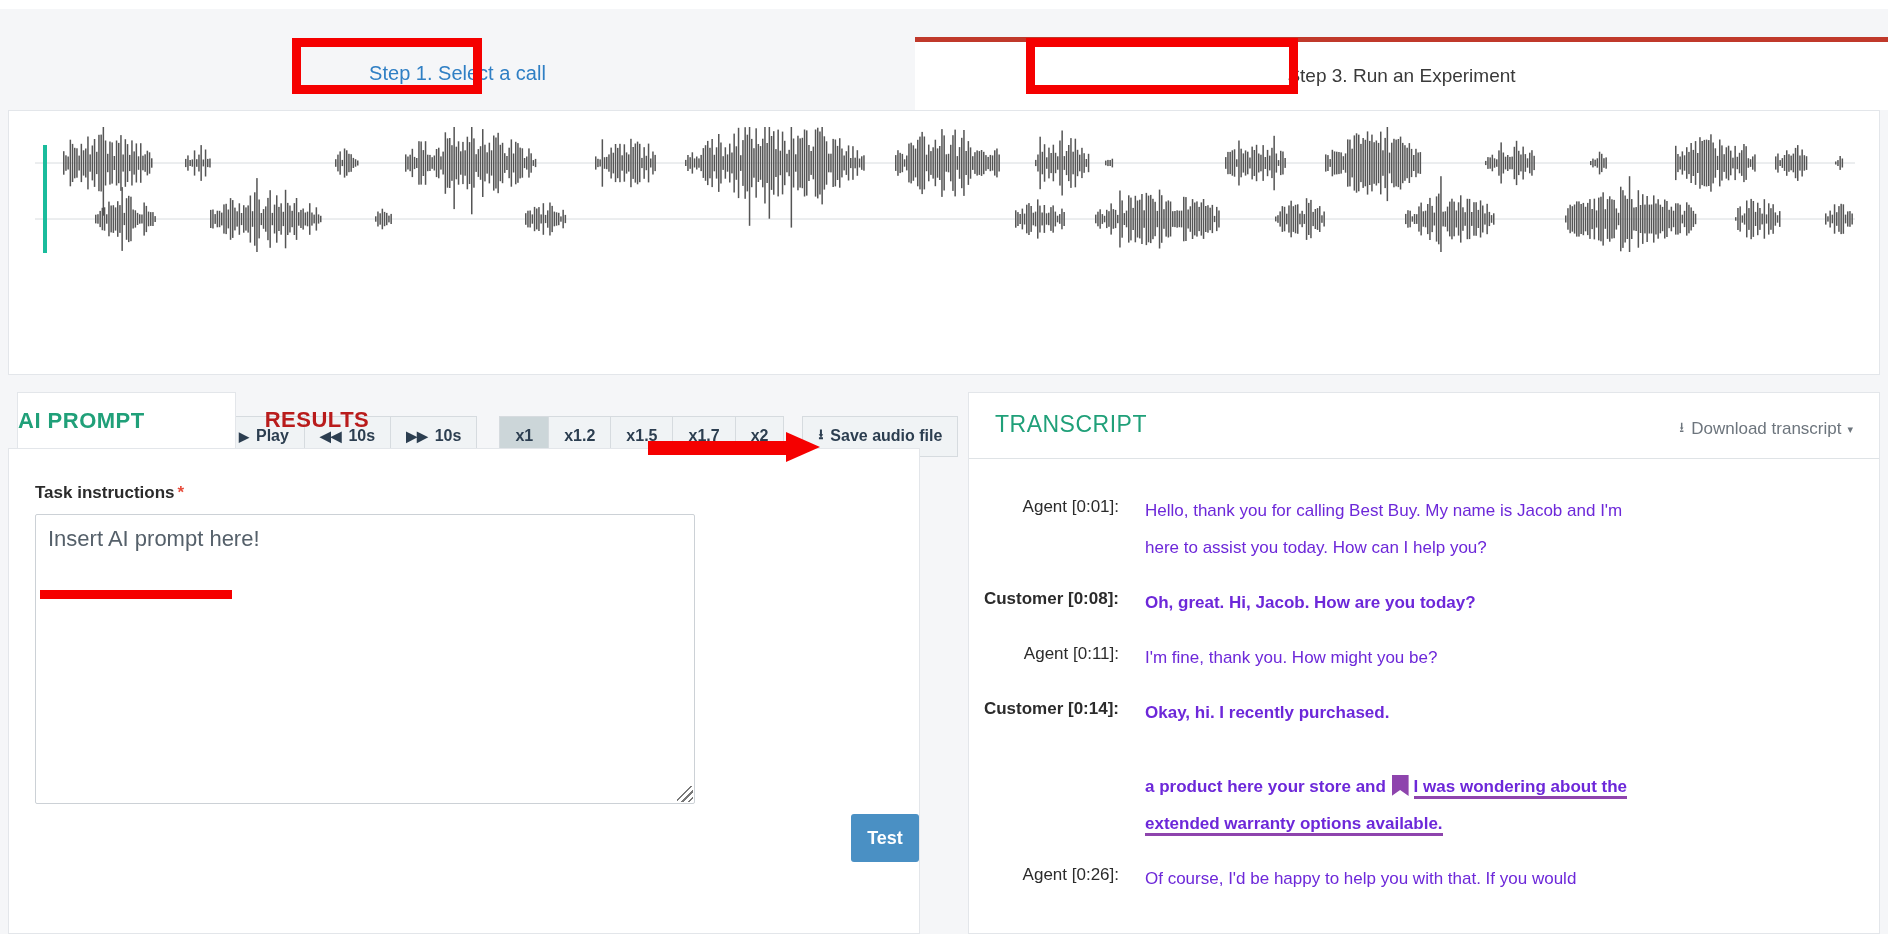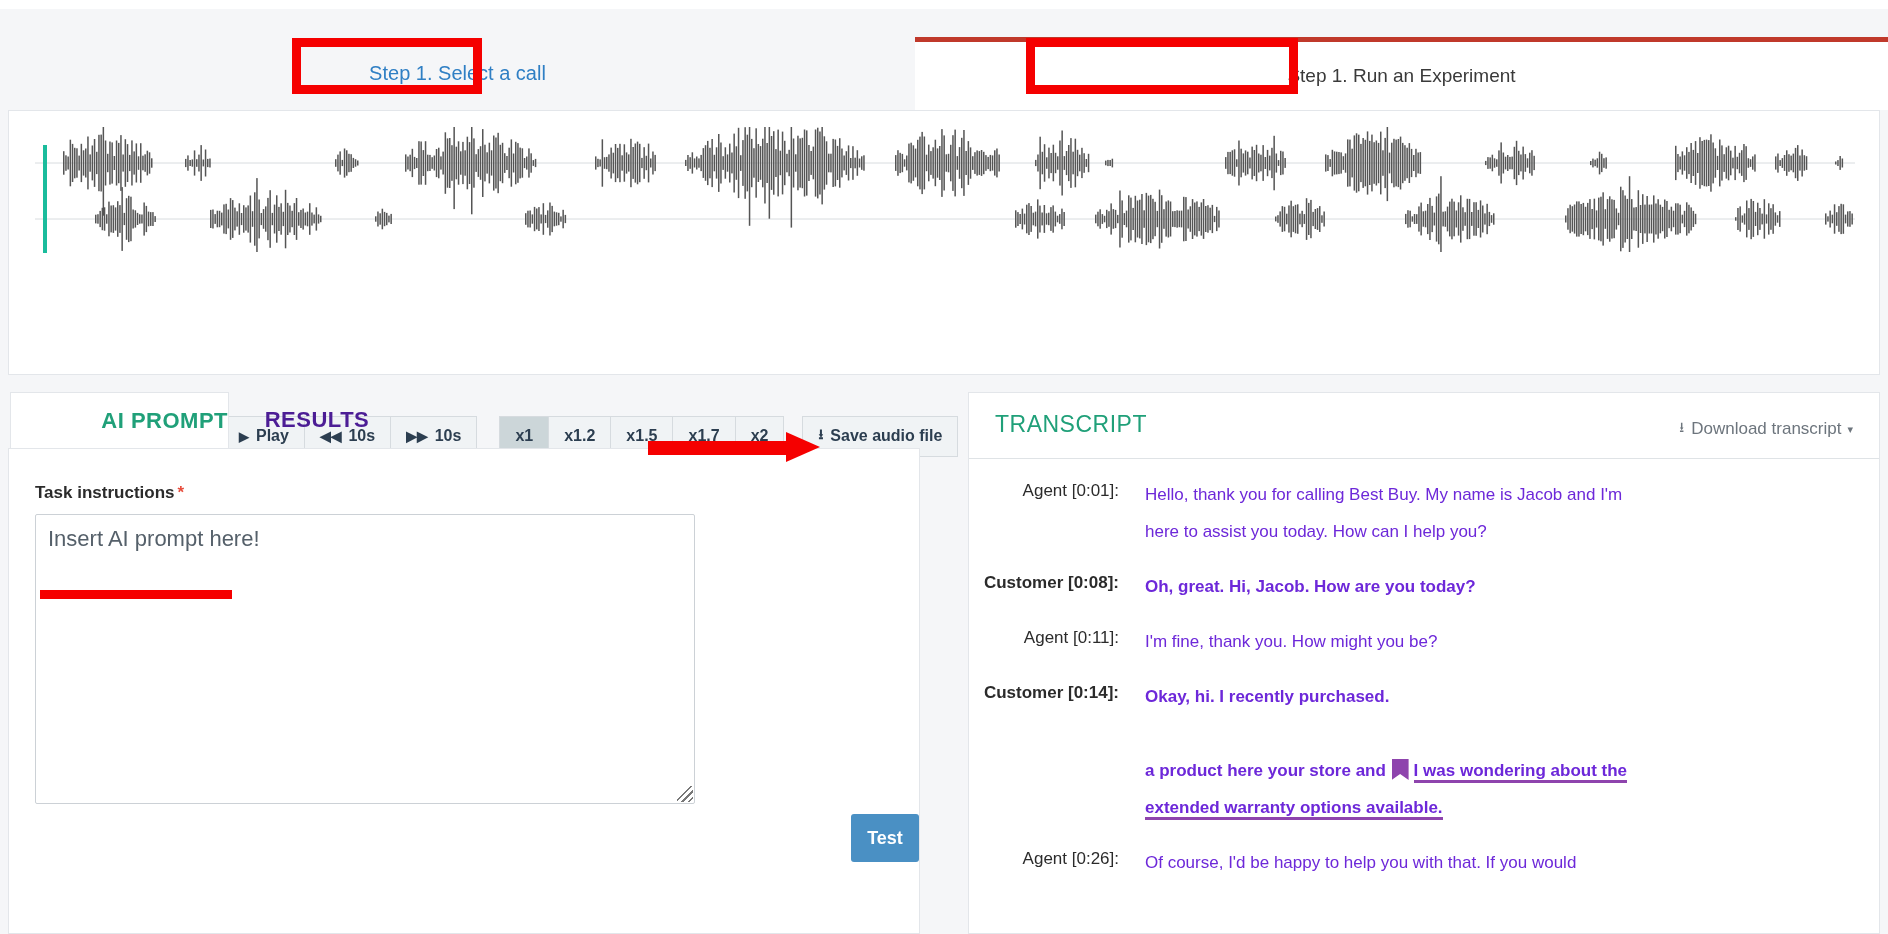--- a/index.html
+++ b/index.html
@@ -60,23 +60,23 @@
   .gicon { margin-right:7px; font-size:14px; display:inline-block; }
   .gicon-play { font-size:13px; }
 
   
   .left-panel { position:absolute; left:8px; top:392px; width:912px; bottom:0; }
   .lp-tabs { position:absolute; left:0; top:0; width:100%; height:56px; }
   .lp-tab {
     position:absolute; top:0; height:56px; display:flex; align-items:center;
     font-size:22px; font-weight:bold; letter-spacing:0.5px;
   }
-  .lp-tab-ai { left:2px; width:219px; justify-content:flex-end; background:#ffffff; color:#20a079;
+  .lp-tab-ai { left:9px; width:219px; justify-content:flex-start; background:#ffffff; color:#20a079;
                border:1px solid #e3e6ea; border-bottom:none; }
-  .lp-tab-res { left:219px; width:180px; justify-content:center; color:#4c1d95; }
+  .lp-tab-res { left:219px; width:180px; justify-content:center; color:#b91c1c; }
   .lp-body {
     position:absolute; left:0; top:56px; right:0; bottom:0;
     background:#ffffff; border:1px solid #e3e6ea; border-top:1px solid #e3e6ea;
   }
   .field-label { position:absolute; left:26px; top:34px; font-size:17px; font-weight:bold; color:#2b2b2b; }
   .req-star { color:#e74c3c; margin-left:3px; }
   .ta-wrap { position:absolute; left:26px; top:65px; width:660px; height:290px; }
   textarea.prompt {
     width:100%; height:100%; resize:none;
     border:1px solid #ccd1d6; border-radius:2px;
@@ -101,21 +101,21 @@
   
   .tr-panel { position:absolute; left:968px; top:392px; right:8px; bottom:0;
               background:#ffffff; border:1px solid #e3e6ea; }
   .tr-head { position:relative; height:66px; border-bottom:1px solid #dfe3e6; }
   .tr-title { position:absolute; left:26px; top:18px; font-size:23px; font-weight:normal;
               letter-spacing:0.5px; color:#20a079; }
   .tr-dl { position:absolute; right:26px; top:24px; font-size:17px; color:#6d757d; cursor:pointer;
            display:flex; align-items:center; }
   .tr-dl .caret { margin-left:6px; font-size:11px; }
   .tr-body { position:absolute; left:0; top:67px; right:0; bottom:0; overflow:hidden; padding-top:16px; }
-  .tr-row { display:flex; margin-bottom:18px; }
+  .tr-row { display:flex; margin-bottom:18px;margin-top:16px; }
   .tr-spk { width:176px; flex:0 0 176px; text-align:right; padding-right:26px;
             font-size:17px; color:#2b2b2b; line-height:29px; }
   .tr-spk.cust { font-weight:bold; }
   .tr-txt { flex:1; font-size:17px; color:#6d28d9; line-height:37px; padding-right:30px; max-width:540px; }
   .tr-txt.cust { font-weight:bold; }
   .hl { border-bottom:3px solid #8e44ad; }
   .bookmark { display:inline-block; width:17px; height:21px; background:#8e44ad;
      clip-path: polygon(0 0, 100% 0, 100% 100%, 50% 72%, 0 100%);
      vertical-align:-4px; margin:0 5px 0 1px; }
 
@@ -134,21 +134,21 @@
 
 <div id="app">
 
   <div class="top-white-strip"></div>
 
   <div class="tabs-row">
     <div class="tab tab-inactive">
       <span class="tab-label">Step 1. Select a call</span>
     </div>
     <div class="tab tab-active">
-      <span class="tab-label">Step 1. Run an Experiment</span>
+      <span class="tab-label">Step 3. Run an Experiment</span>
     </div>
   </div>
 
   <div class="player-card">
     <div class="wave-wrap">
       <svg class="wave-svg" viewBox="0 0 1820 125" preserveAspectRatio="none">
         <line x1="0" y1="36" x2="1820" y2="36" stroke="#d8dcdf" stroke-width="1"></line>
         <line x1="0" y1="92" x2="1820" y2="92" stroke="#d8dcdf" stroke-width="1"></line>
         <g id="wv-top" fill="#555">
             <rect x="28.0" y="24.2" width="1.5" height="23.5"></rect>

